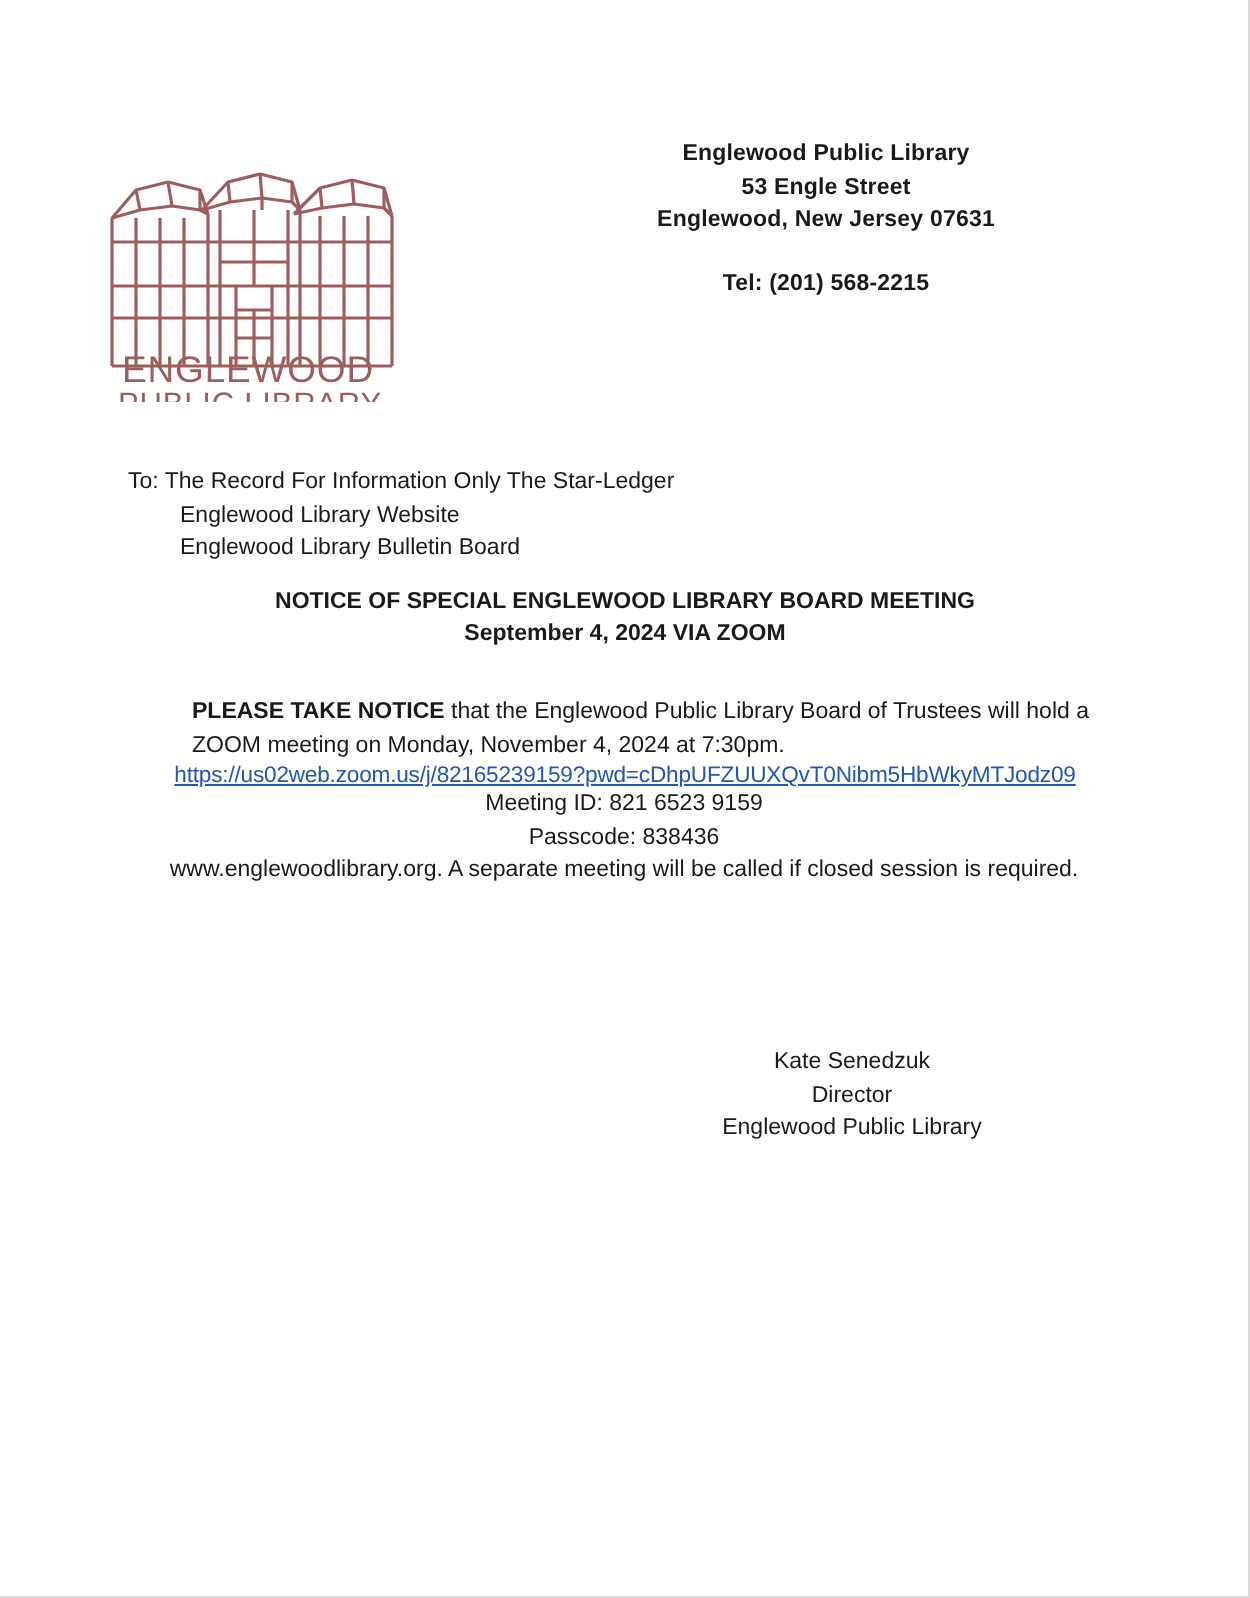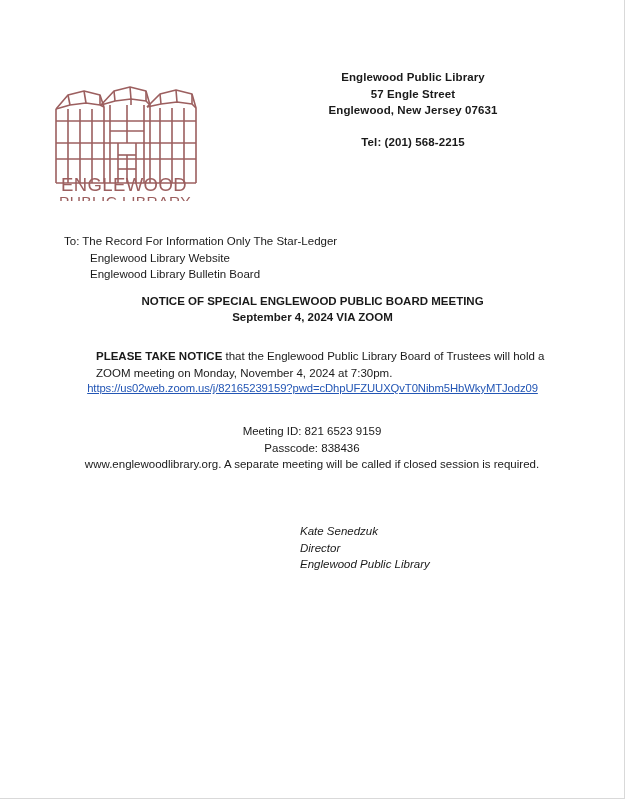--- a/index.html
+++ b/index.html
@@ -103,38 +103,37 @@
     font-size: 11.3px;
     color: #2356b5;
     text-decoration: underline;
     letter-spacing: -0.1px;
   }
 
   
   .details {
     position: absolute;
     left: 62px;
-    top: 423px;
+    top: 394px;
     width: 500px;
     text-align: center;
     font-size: 11.5px;
     line-height: 16.5px;
   }
   .details .after { margin-top: 1px; }
 
   
   .signature {
     position: absolute;
     left: 300px;
     top: 523px;
     width: 252px;
-    text-align: left;
-    font-size: 11.5px;
-    line-height: 16.5px;
-    font-style: italic;
+    text-align: center;
+    font-size: 11.5px;
+    line-height: 16.5px;
   }
 </style>
 </head>
 <body>
 
 <div class="page">
 
   <div class="letterhead">
 
     <div class="logo">
@@ -176,34 +175,34 @@
           <path d="M83 16 L83 22"></path>
         </g>
         <text x="77" y="96" text-anchor="middle" fill="#9c5f5f" font-family="'Liberation Sans', sans-serif" font-size="0">logo</text>
         <text x="76" y="108" text-anchor="middle" fill="#9c5f5f" font-family="'Liberation Sans', sans-serif" font-size="18.5" letter-spacing="0.4">ENGLEWOOD</text>
         <text x="77" y="124" text-anchor="middle" fill="#9c5f5f" font-family="'Liberation Sans', sans-serif" font-size="15.5" letter-spacing="0.4">PUBLIC LIBRARY</text>
       </svg>
     </div>
 
     <div class="addr">
       <div>Englewood Public Library</div>
-      <div>57 Engle Street</div>
+      <div>53 Engle Street</div>
       <div>Englewood, New Jersey 07631</div>
       <div class="tel">Tel: (201) 568-2215</div>
     </div>
   </div>
 
   <div class="to-block">
     <div>To: The Record For Information Only  The Star-Ledger</div>
     <div class="indent">Englewood Library Website</div>
     <div class="indent">Englewood Library Bulletin Board</div>
   </div>
 
   <div class="notice-title">
-    <div>NOTICE OF SPECIAL ENGLEWOOD PUBLIC BOARD MEETING</div>
+    <div>NOTICE OF SPECIAL ENGLEWOOD LIBRARY BOARD MEETING</div>
     <div>September 4, 2024 VIA ZOOM</div>
   </div>
 
   <p class="take-notice"><b>PLEASE TAKE NOTICE</b><span> that the Englewood Public Library Board of Trustees will hold a ZOOM meeting on Monday, November 4, 2024 at 7:30pm.</span></p>
 
   <div class="zoom-link-wrap">
     <a class="zoom-link" href="#">https://us02web.zoom.us/j/82165239159?pwd=cDhpUFZUUXQvT0Nibm5HbWkyMTJodz09</a>
   </div>
 
   <div class="details">

